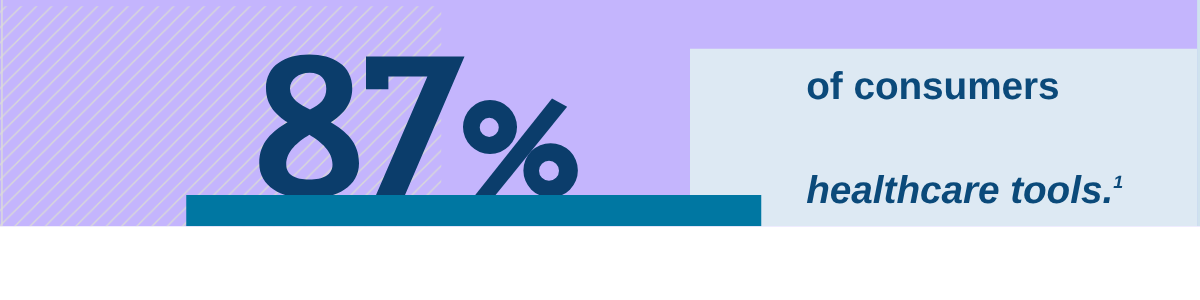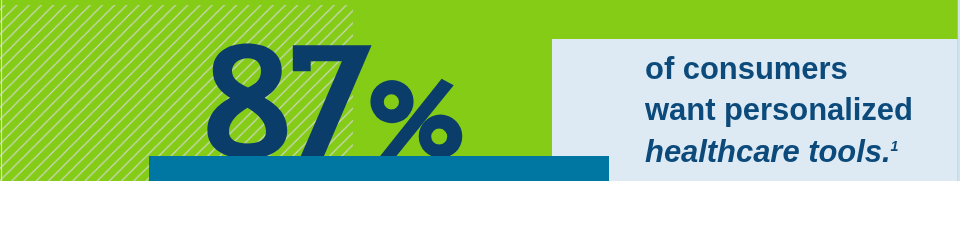--- a/index.html
+++ b/index.html
@@ -1,17 +1,17 @@
 <!DOCTYPE html>
 <html><head>
 <meta charset="utf-8">
 <style>
   html,body{margin:0;padding:0;background:#ffffff;}
   body{width:960px;height:181px;overflow:hidden;font-family:"Liberation Sans",sans-serif;}
-  .stage{position:relative;width:960px;height:181px;background:#84cc16;overflow:hidden;}
+  .stage{position:relative;width:960px;height:181px;background:#c4b5fd;overflow:hidden;}
   .layer{position:absolute;left:0;top:0;width:960px;height:181px;}
   .copy{position:absolute;left:0;top:0;width:960px;height:181px;
         font-family:"Liberation Sans",sans-serif;font-weight:700;font-size:31px;
         color:#0b4a7a;letter-spacing:-0.05px;white-space:nowrap;}
   .copy .ln{position:absolute;left:645px;}
   .copy .ln1{top:50.5px;}
   .copy .ln2{top:92px;}
   .copy .ln3{top:133.5px;font-style:italic;}
   .sup{font-size:0.46em;vertical-align:super;font-weight:700;letter-spacing:0;}
 </style>
@@ -58,17 +58,16 @@
         M 439.2 128.6 A 8.0 8.0 0 1 0 439.2 144.6 A 8.0 8.0 0 1 0 439.2 128.6 Z"></path>
       <path d="
         M 441.6 78.8 L 453.7 85.3 L 392.4 161 L 376.2 161 Z"></path>
     </g>
 
     <rect x="149" y="156" width="460" height="25" fill="#0077a2"></rect>
   </svg>
 
   <div class="copy">
     <div class="ln ln1">of consumers</div>
-    <div class="ln ln2">want personalized</div>
     <div class="ln ln3"><span>healthcare tools.</span><span class="sup">1</span></div>
   </div>
 
 </div>
 
 </body></html>

